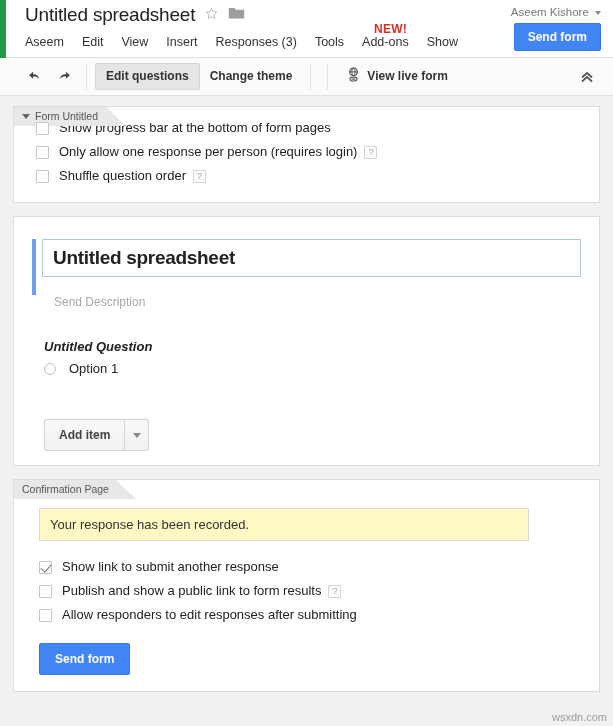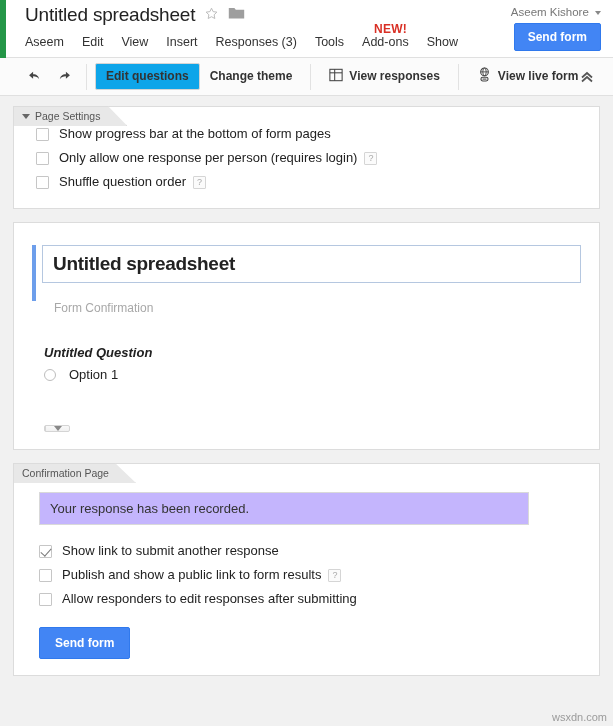--- a/index.html
+++ b/index.html
@@ -133,21 +133,21 @@
     padding: 5px 10px;
     line-height: 15px;
     white-space: nowrap;
     cursor: pointer;
     display: flex;
     align-items: center;
     gap: 6px;
     height: 26px;
   }
   .tb-btn.active {
-    background: #0ea5e9;
+    background: #e5e5e5;
     border: 1px solid #d5d5d5;
     border-radius: 2px;
     height: 27px;
   }
   .tb-sep {
     width: 1px;
     height: 26px;
     background: #e2e2e2;
     margin: 0 8px;
   }
@@ -190,21 +190,21 @@
   }
   .card-tab .tri {
     display: inline-block;
     margin-right: 5px;
     border-left: 4px solid transparent;
     border-right: 4px solid transparent;
     border-top: 5px solid #666;
     vertical-align: 1px;
   }
   .card-inner {
-    padding-top: 15px;
+    padding-top: 9px;
   }
 
   
   .cb-row {
     display: flex;
     align-items: center;
     padding: 3px 0 3px 22px;
   }
   .cbox {
     width: 13px; height: 13px;
@@ -327,21 +327,21 @@
   .caret-dn {
     border-left: 4px solid transparent;
     border-right: 4px solid transparent;
     border-top: 5px solid #888;
   }
 
   
   .conf-inner { padding: 28px 18px 16px 18px; }
   .conf-input {
     border: 1px solid #d9d9d9;
-    background: #c4b5fd;
+    background: #fef9c3;
     padding: 8px 10px;
     font-size: 13px;
     color: #333;
     margin: 0 0 14px 7px;
     width: 490px;
     cursor: text;
   }
   .conf-rows .cb-row { padding-left: 7px; }
   .send-form-btn {
     margin: 16px 0 0 7px;
@@ -420,30 +420,20 @@
     </svg>
   </div>
 
   <div class="tb-sep"></div>
 
   <div class="tb-btn active">Edit questions</div>
   <div class="tb-btn">Change theme</div>
 
   <div class="tb-sep"></div>
 
-  <div class="tb-btn">
-    <span>
-      <svg width="14" height="14" viewBox="0 0 16 16">
-        <rect x="1" y="1.5" width="14" height="13" fill="none" stroke="#444" stroke-width="1.2"></rect>
-        <line x1="1" y1="5.5" x2="15" y2="5.5" stroke="#444" stroke-width="1.2"></line>
-        <line x1="6.5" y1="1.5" x2="6.5" y2="14.5" stroke="#444" stroke-width="1.2"></line>
-      </svg>
-    </span>
-    <span>View responses</span>
-  </div>
 
   <div class="tb-sep"></div>
 
   <div class="tb-btn">
     <span>
       <svg width="15" height="16" viewBox="0 0 16 18">
         <circle cx="8" cy="5.5" r="4.3" fill="none" stroke="#444" stroke-width="1.2"></circle>
         <ellipse cx="8" cy="5.5" rx="1.9" ry="4.3" fill="none" stroke="#444" stroke-width="1"></ellipse>
         <line x1="3.8" y1="5.5" x2="12.2" y2="5.5" stroke="#444" stroke-width="1"></line>
         <rect x="4" y="11.5" width="8" height="4.2" rx="2.1" fill="none" stroke="#444" stroke-width="1.2"></rect>
@@ -458,21 +448,21 @@
       <path d="M3 8.5L8 4l5 4.5" fill="none" stroke="#555" stroke-width="1.7"></path>
       <path d="M3 12.5L8 8l5 4.5" fill="none" stroke="#555" stroke-width="1.7"></path>
     </svg>
   </div>
 </div>
 
 <div class="page-body">
 
   <div class="card">
     <div class="card-tab">
-      <span class="tri"></span><span>Page Settings</span>
+      <span class="tri"></span><span>Form Untitled</span>
     </div>
     <div class="card-inner" style="padding-bottom:14px;">
 
       <div class="cb-row">
         <span class="cbox"></span>
         <span class="cb-label">Show progress bar at the bottom of form pages</span>
       </div>
 
       <div class="cb-row">
         <span class="cbox"></span>
@@ -488,32 +478,33 @@
 
     </div>
   </div>
 
   <div class="card">
     <div class="form-card-inner">
 
       <div class="title-block">
         <div class="blue-bar"></div>
         <div class="form-title-box">Untitled spreadsheet</div>
-        <div class="form-desc">Form Confirmation</div>
+        <div class="form-desc">Send Description</div>
       </div>
 
       <div class="question-block">
         <div class="question-title">Untitled Question</div>
         <div class="option-row">
           <span class="radio"></span>
           <span class="option-label">Option 1</span>
         </div>
       </div>
 
       <div class="add-item-wrap">
+        <span class="add-item-btn">Add item</span>
         <span class="add-item-caret">
           <span class="caret-dn"></span>
         </span>
       </div>
 
     </div>
   </div>
 
   <div class="card">
     <div class="card-tab">

